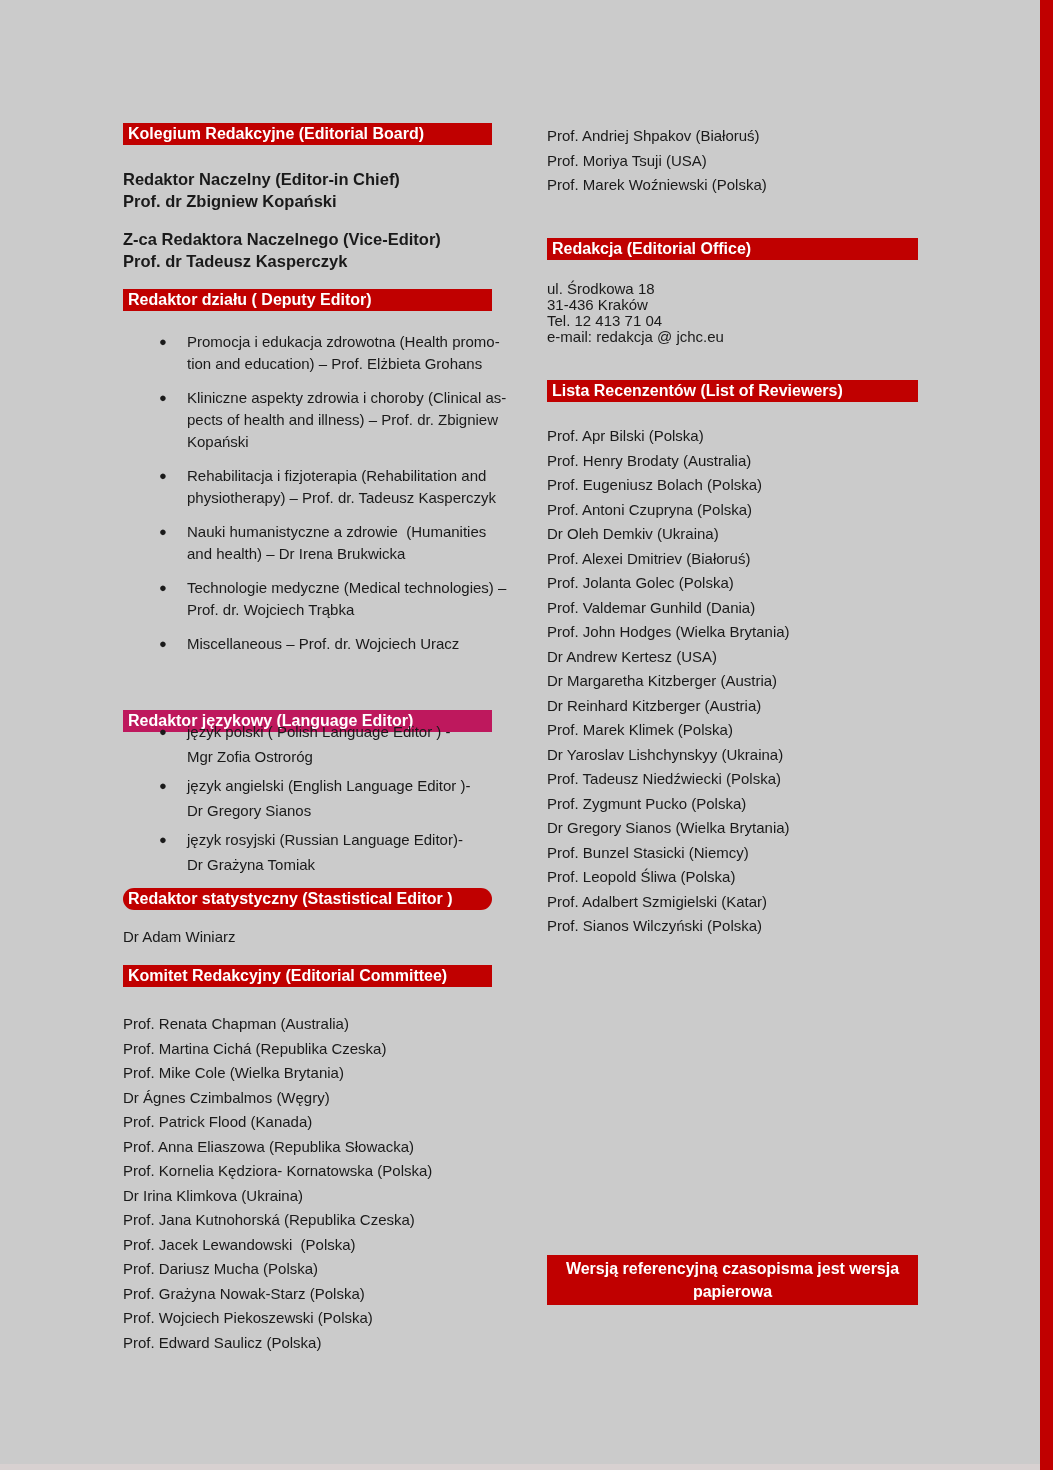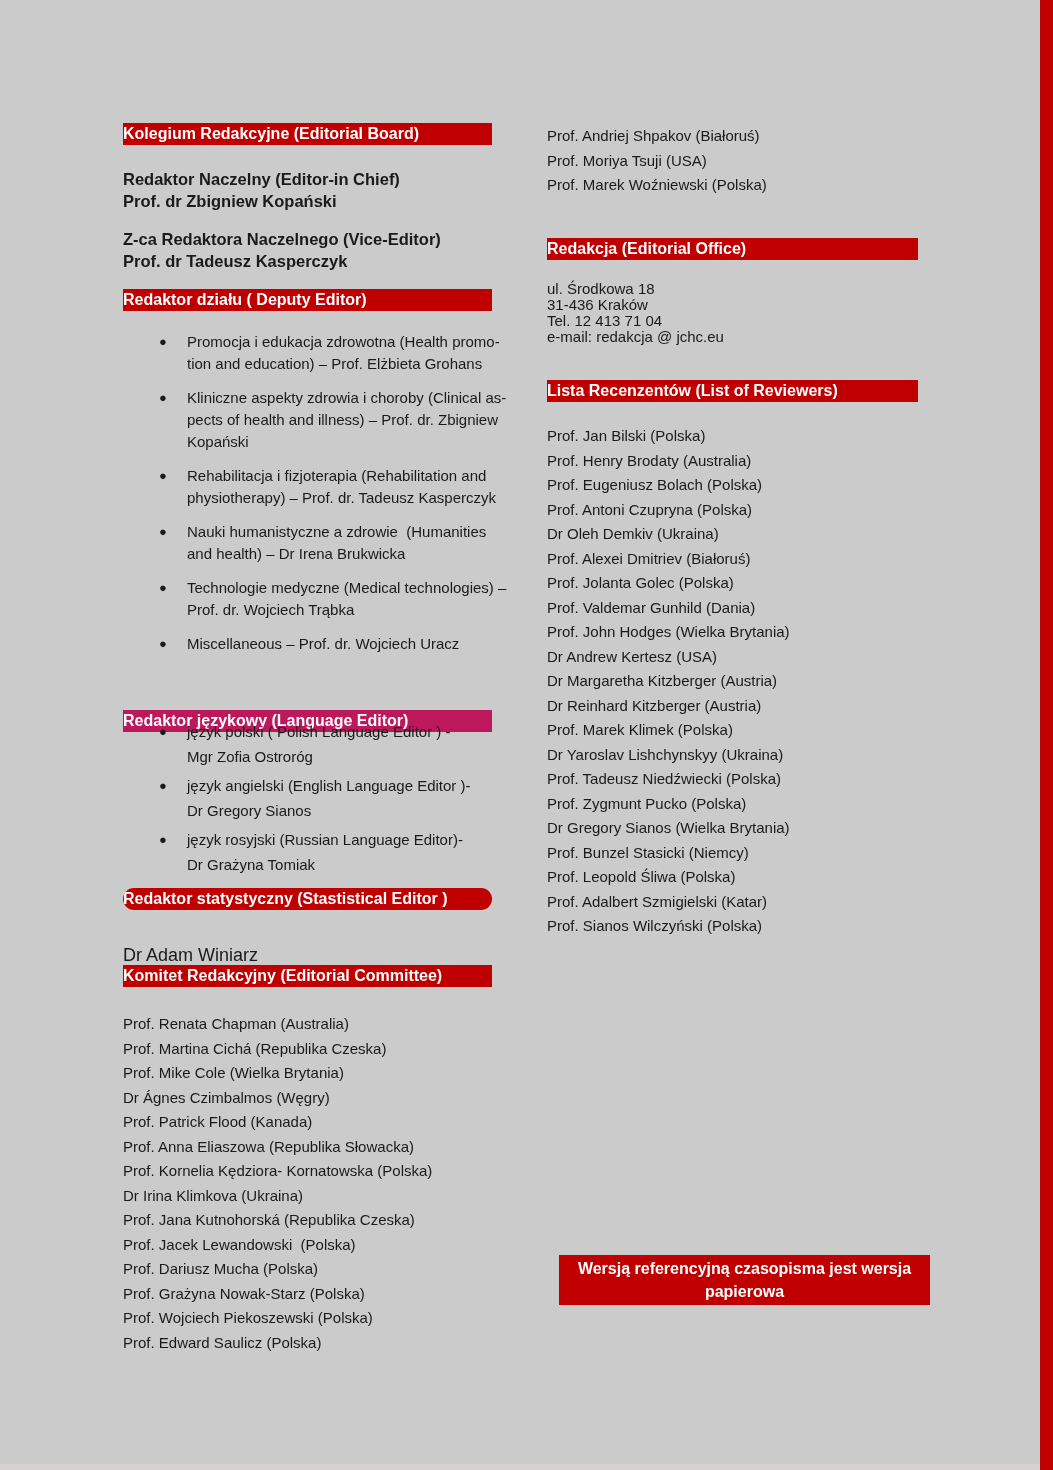--- a/index.html
+++ b/index.html
@@ -23,43 +23,43 @@
     z-index: 4;
   }
   .col { position: absolute; top: 0; }
   .col-left  { left: 123px; width: 369px; }
   .col-right { left: 547px; width: 371px; }
   .block { position: absolute; left: 0; width: 100%; }
   .redbar {
     position: absolute; left: 0; width: 100%;
     height: 22px; line-height: 22px;
     color: #ffffff; font-weight: bold; font-size: 16px;
-    box-sizing: border-box;
+    padding-left: 5px; box-sizing: border-box;
     white-space: pre; overflow: hidden;
   }
   .boldblock {
     font-weight: bold; font-size: 16.5px; line-height: 21.5px;
     white-space: pre;
   }
-  .plain { font-size: 18px; line-height: 22px; white-space: pre; margin-top: 18px; }
+  .plain { font-size: 15px; line-height: 22px; white-space: pre; }
   .addr  { font-size: 15px; line-height: 16px; white-space: pre; }
   .blist .item {
     position: relative; padding-left: 64px;
     font-size: 15px; line-height: 22px;
     margin-bottom: 12px;
   }
   .blist .dot { position: absolute; left: 36px; top: 0; font-size: 13px; }
   .blist .txt { white-space: pre; display: inline-block; }
   .blist2 .item { line-height: 24.5px; margin-bottom: 5px; }
   .names .item { font-size: 15px; line-height: 24.5px; white-space: pre; }
   .refbox {
     position: absolute; left: 0; width: 100%;
     color: #ffffff; font-weight: bold; font-size: 16px;
     line-height: 23px; text-align: center;
-    white-space: pre; padding: 2px 0; margin-left: 12px;
+    white-space: pre; padding: 2px 0;
   }
 </style>
 </head>
 <body style="background: rgb(203, 203, 203);">
 
 <div class="right-strip" style="background: rgb(192, 0, 0);"></div>
 <div class="bottom-band"></div>
 
 <div class="col col-left">
 
@@ -163,21 +163,21 @@
 
   <div class="block addr" style="top:281px">ul. Środkowa 18
 31-436 Kraków
 Tel. 12 413 71 04
 e-mail: redakcja @ jchc.eu</div>
 
   <div class="redbar" style="top: 380px; background: rgb(192, 0, 0);">Lista Recenzentów (List of Reviewers)</div>
 
   <div class="block names" style="top:424px">
 
-      <div class="item">Prof. Jan Bilski (Polska)</div>
+      <div class="item">Prof. Apr Bilski (Polska)</div>
 
       <div class="item">Prof. Henry Brodaty (Australia)</div>
 
       <div class="item">Prof. Eugeniusz Bolach (Polska)</div>
 
       <div class="item">Prof. Antoni Czupryna (Polska)</div>
 
       <div class="item">Dr Oleh Demkiv (Ukraina)</div>
 
       <div class="item">Prof. Alexei Dmitriev (Białoruś)</div>

